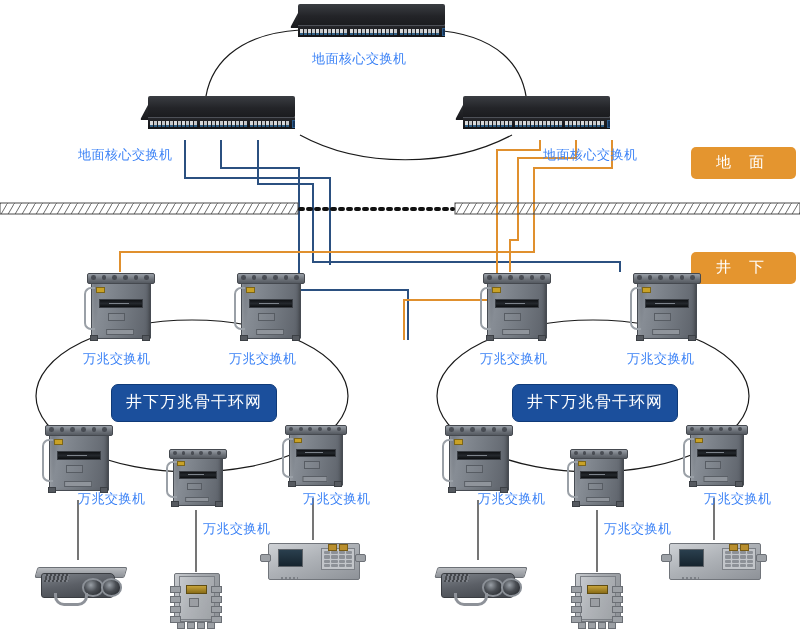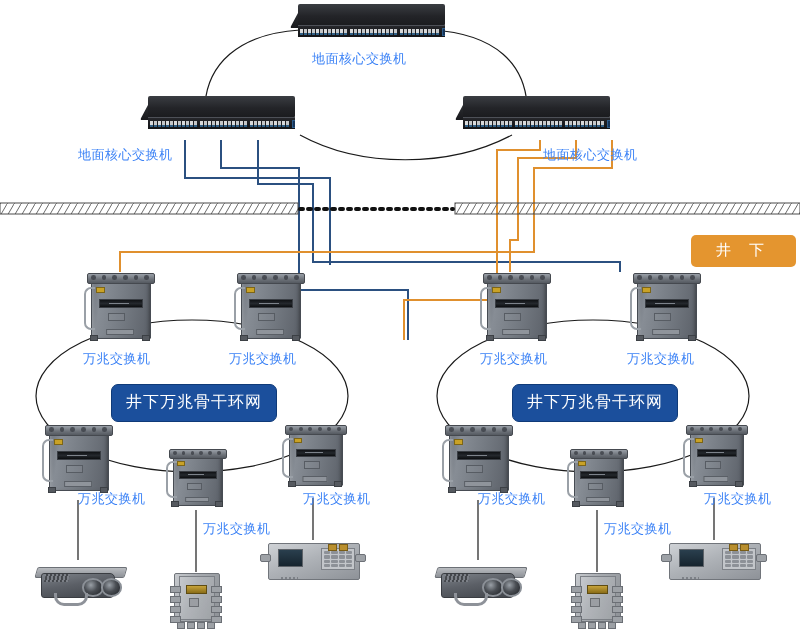--- a/index.html
+++ b/index.html
@@ -384,21 +384,22 @@
           <div class="port"></div>
           <div class="port alt"></div>
         </div>
       <div class="rt">
           <div class="sfp"></div>
         </div>
     </div>
   </div>
   <div class="lbl" style="left:543px;top:146px;">地面核心交换机</div>
 
-  <div class="zone-badge" style="left:691px;top:235px;">井  下</div>
+  <div class="zone-badge" style="left:691px;top:147px;">地  面</div>
+  <div class="zone-badge" style="left:691px;top:252px;">井  下</div>
 
   <div class="eps" style="left:82px;top:272px;width:76px;height:68px;">
     <div class="body"></div>
     <div class="cap"></div>
       <div class="bolts">
         <div class="bolt"></div>
         <div class="bolt"></div>
         <div class="bolt"></div>
         <div class="bolt"></div>
         <div class="bolt"></div>

